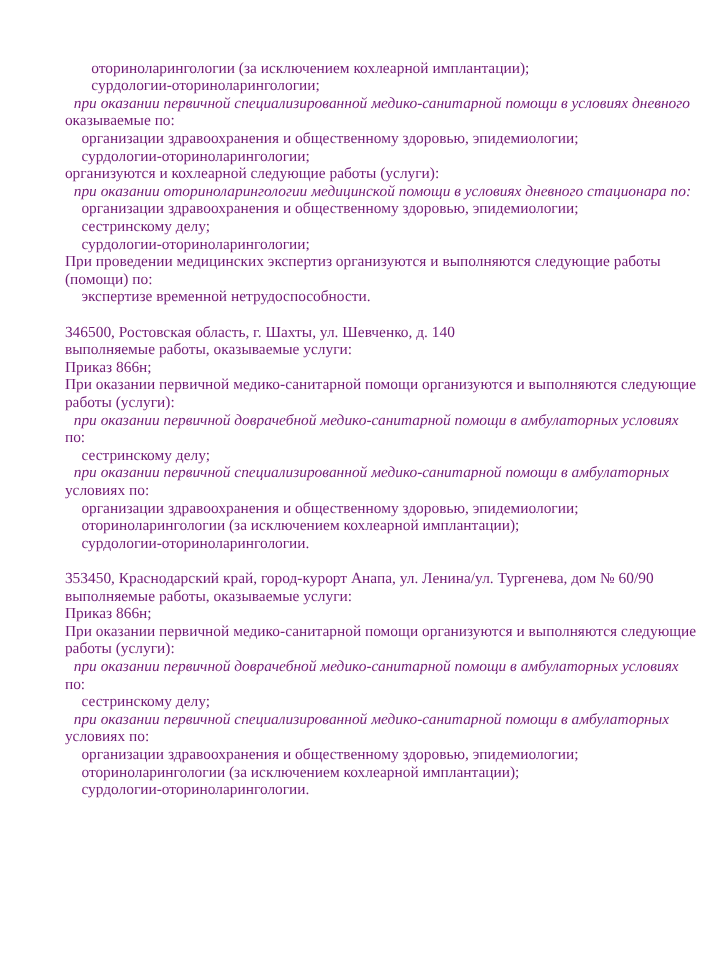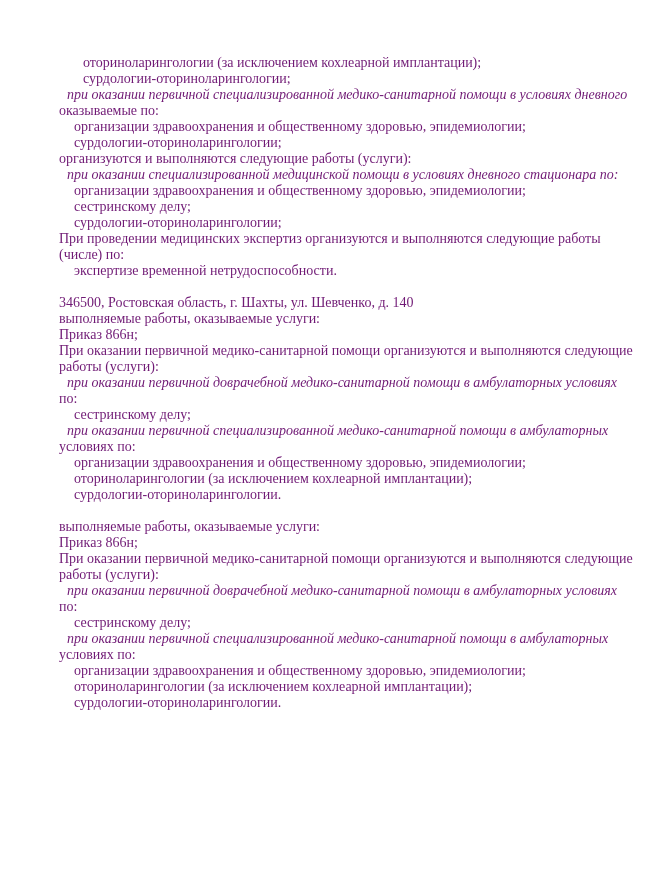--- a/index.html
+++ b/index.html
@@ -44,43 +44,44 @@
 <body>
 
 <div class="page">
   <div class="text-block">
       <div class="line ind-3">оториноларингологии (за исключением кохлеарной имплантации);</div>
       <div class="line ind-3">сурдологии-оториноларингологии;</div>
       <div class="line ind-1">при оказании первичной специализированной медико-санитарной помощи в условиях дневного</div>
       <div class="line ind-0">оказываемые по:</div>
       <div class="line ind-2">организации здравоохранения и общественному здоровью, эпидемиологии;</div>
       <div class="line ind-2">сурдологии-оториноларингологии;</div>
-      <div class="line ind-0">организуются и выполняются следующие работы (услуги):</div>
-      <div class="line ind-1">при оказании специализированной медицинской помощи в условиях дневного стационара по:</div>
+      <div class="line ind-0">организуются и кохлеарной следующие работы (услуги):</div>
+      <div class="line ind-1">при оказании оториноларингологии медицинской помощи в условиях дневного стационара по:</div>
       <div class="line ind-2">организации здравоохранения и общественному здоровью, эпидемиологии;</div>
       <div class="line ind-2">сестринскому делу;</div>
       <div class="line ind-2">сурдологии-оториноларингологии;</div>
       <div class="line ind-0">При проведении медицинских экспертиз организуются и выполняются следующие работы</div>
-      <div class="line ind-0">(числе) по:</div>
+      <div class="line ind-0">(помощи) по:</div>
       <div class="line ind-2">экспертизе временной нетрудоспособности.</div>
       <div class="line ind-0"></div>
       <div class="line ind-0">346500, Ростовская область, г. Шахты, ул. Шевченко, д. 140</div>
       <div class="line ind-0">выполняемые работы, оказываемые услуги:</div>
       <div class="line ind-0">Приказ 866н;</div>
       <div class="line ind-0">При оказании первичной медико-санитарной помощи организуются и выполняются следующие</div>
       <div class="line ind-0">работы (услуги):</div>
       <div class="line ind-1">при оказании первичной доврачебной медико-санитарной помощи в амбулаторных условиях</div>
       <div class="line ind-0">по:</div>
       <div class="line ind-2">сестринскому делу;</div>
       <div class="line ind-1">при оказании первичной специализированной медико-санитарной помощи в амбулаторных</div>
       <div class="line ind-0">условиях по:</div>
       <div class="line ind-2">организации здравоохранения и общественному здоровью, эпидемиологии;</div>
       <div class="line ind-2">оториноларингологии (за исключением кохлеарной имплантации);</div>
       <div class="line ind-2">сурдологии-оториноларингологии.</div>
       <div class="line ind-0"></div>
+      <div class="line ind-0">353450, Краснодарский край, город-курорт Анапа, ул. Ленина/ул. Тургенева, дом № 60/90</div>
       <div class="line ind-0">выполняемые работы, оказываемые услуги:</div>
       <div class="line ind-0">Приказ 866н;</div>
       <div class="line ind-0">При оказании первичной медико-санитарной помощи организуются и выполняются следующие</div>
       <div class="line ind-0">работы (услуги):</div>
       <div class="line ind-1">при оказании первичной доврачебной медико-санитарной помощи в амбулаторных условиях</div>
       <div class="line ind-0">по:</div>
       <div class="line ind-2">сестринскому делу;</div>
       <div class="line ind-1">при оказании первичной специализированной медико-санитарной помощи в амбулаторных</div>
       <div class="line ind-0">условиях по:</div>
       <div class="line ind-2">организации здравоохранения и общественному здоровью, эпидемиологии;</div>

